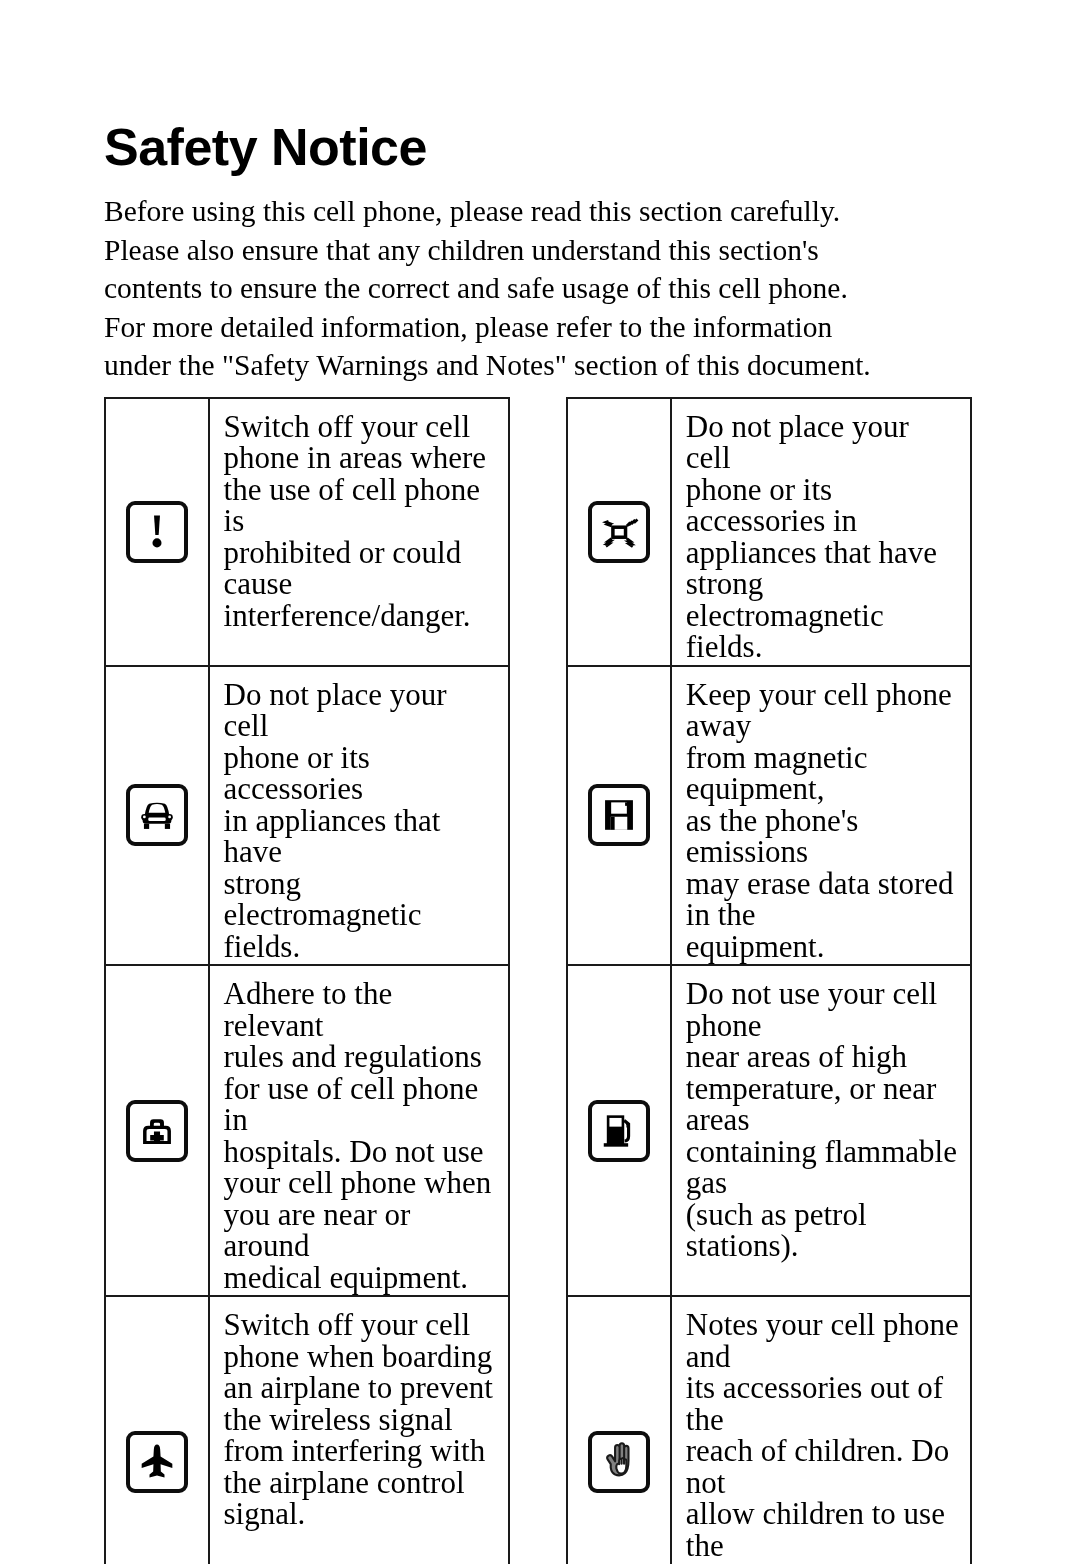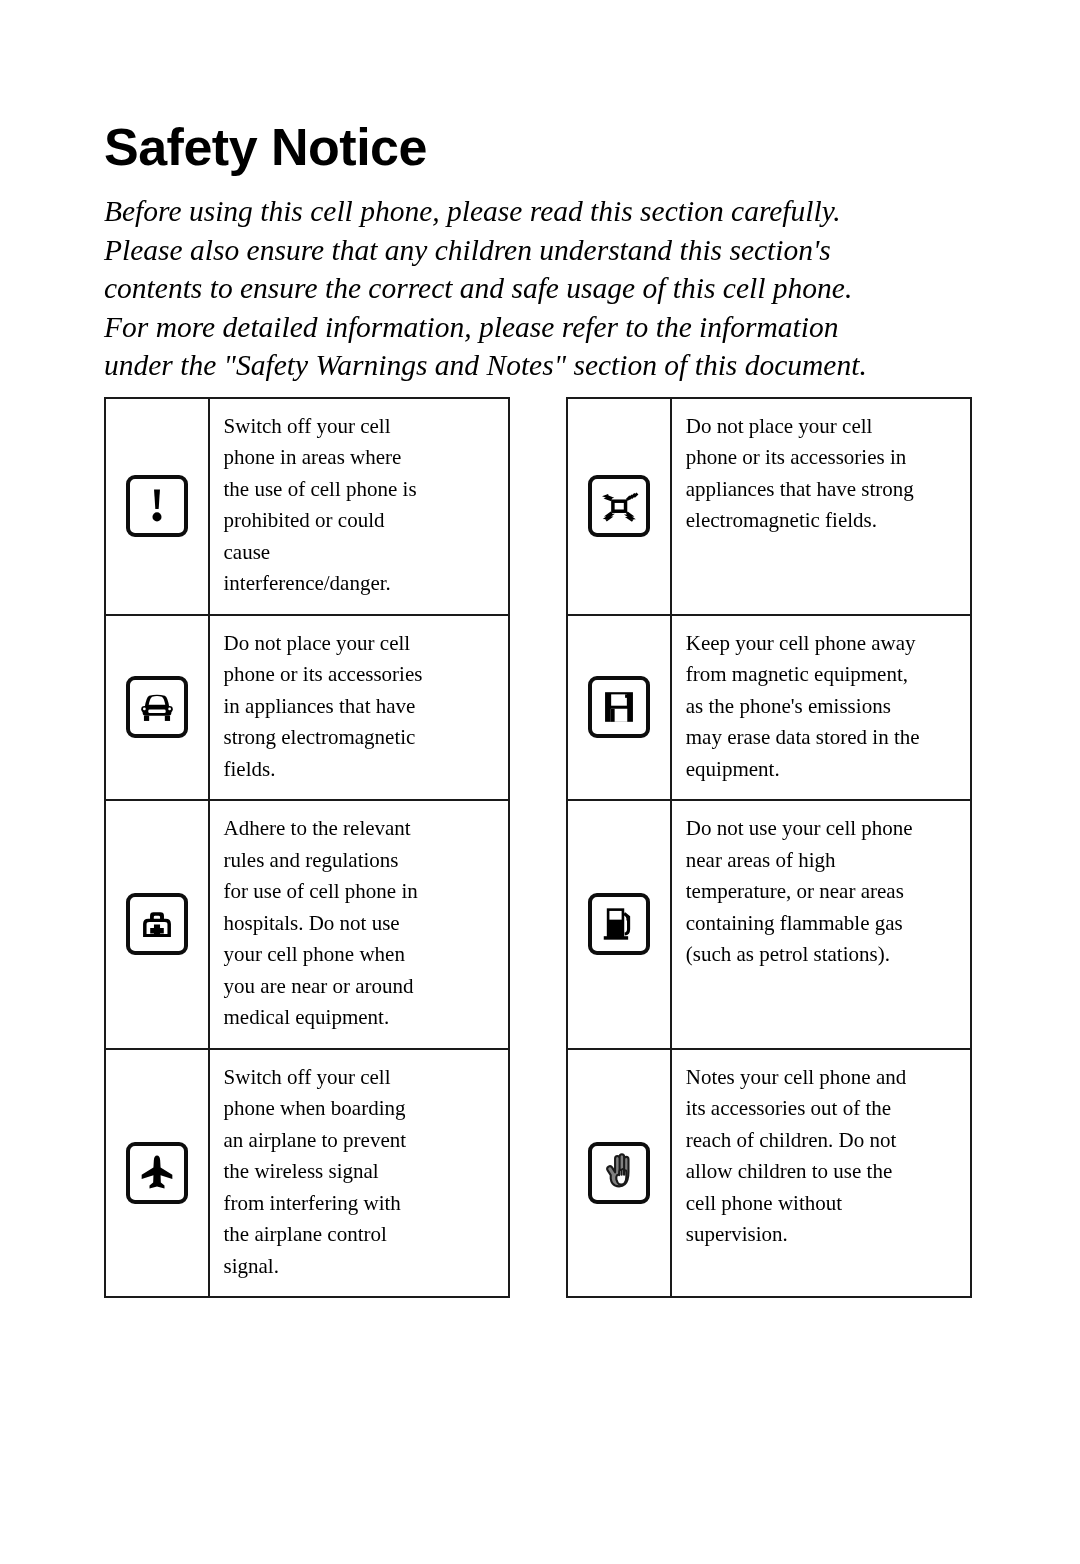--- a/index.html
+++ b/index.html
@@ -37,21 +37,20 @@
     letter-spacing: -0.5px;
     margin: 0 0 16px 0;
   }
 
   
   .intro {
     font-size: 29.5px;
     line-height: 38.5px;
     margin: 16px 0 12px 0;
     white-space: pre-line;
-    font-style: italic;
   }
 
   
   .safety-table {
     border-collapse: collapse;
     table-layout: fixed;
     width: 868px;
     margin-top: 7px;
   }
   .safety-table td {
@@ -63,22 +62,22 @@
   .col-text   { width: 287px; }
   .col-gutter { width: 56px; }
 
   td.icon-cell {
     text-align: center;
     vertical-align: middle;
     padding: 4px 0;
   }
   td.text-cell {
     vertical-align: top;
-    padding: 12px 10px 14px 14px;
-    font-size: 21px;
+    padding: 12px 10px 2px 14px;
+    font-size: 31px;
     line-height: 31.5px;
   }
   td.gutter-cell {
     border-top: none;
     border-bottom: none;
   }
   .cell-text {
     display: block;
     white-space: pre-line;
   }

